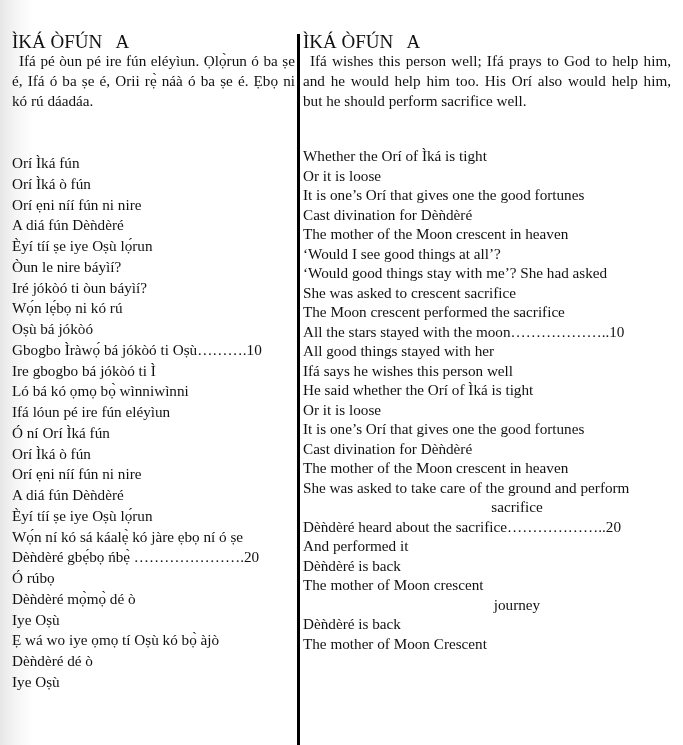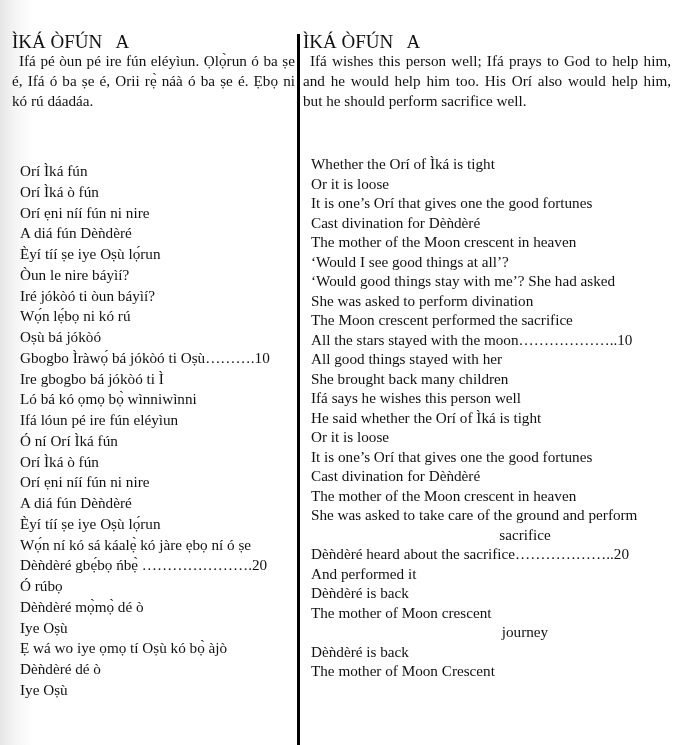--- a/index.html
+++ b/index.html
@@ -20,21 +20,21 @@
     .heading {
       position: absolute; top: 33px; font-weight: normal; font-size: 19px;
       line-height: 18px; white-space: pre;
     }
     .intro {
       position: absolute; top: 51px; line-height: 20px; text-align: justify;
       text-indent: 7px;
     }
     .left .intro { width: 283px; }
     .right .intro { width: 368px; }
-    .verses { position: absolute; margin: 8px; padding: 0; list-style: none; }
+    .verses { position: absolute; margin: 0; padding: 0; list-style: none; }
     .left .verses { top: 153px; width: 283px; }
     .right .verses { top: 146px; width: 368px; }
     .verse { line-height: 20.75px; white-space: nowrap; }
     .right .verse { line-height: 19.5px; }
     .verse.wrap { white-space: normal; text-align: justify; }
     .verse.wrap .cont { display: block; padding-left: 60px; text-align: center; }
   </style>
 </head>
 <body>
 
@@ -77,25 +77,24 @@
   <div class="heading">ÌKÁ ÒFÚN   A</div>
   <div class="intro">Ifá wishes this person well; Ifá prays to God to help him, and he would help him too. His Orí also would help him, but he should perform sacrifice well.</div>
   <ul class="verses" id="right-verses">
       <li class="verse"><span>Whether the Orí of Ìká is tight</span></li>
       <li class="verse"><span>Or it is loose</span></li>
       <li class="verse"><span>It is one’s Orí that gives one the good fortunes</span></li>
       <li class="verse"><span>Cast divination for Dèǹdèré</span></li>
       <li class="verse"><span>The mother of the Moon crescent in heaven</span></li>
       <li class="verse"><span>‘Would I see good things at all’?</span></li>
       <li class="verse"><span>‘Would good things stay with me’? She had asked</span></li>
-      <li class="verse"><span>She was asked to perform divination</span></li>
+      <li class="verse"><span>She was asked to crescent sacrifice</span></li>
       <li class="verse"><span>The Moon crescent performed the sacrifice</span></li>
       <li class="verse"><span>All the stars stayed with the moon………………..10</span></li>
       <li class="verse"><span>All good things stayed with her</span></li>
-      <li class="verse"><span>She brought back many children</span></li>
       <li class="verse"><span>Ifá says he wishes this person well</span></li>
       <li class="verse"><span>He said whether the Orí of Ìká is tight</span></li>
       <li class="verse"><span>Or it is loose</span></li>
       <li class="verse"><span>It is one’s Orí that gives one the good fortunes</span></li>
       <li class="verse"><span>Cast divination for Dèǹdèré</span></li>
       <li class="verse"><span>The mother of the Moon crescent in heaven</span></li>
       <li class="verse wrap"><span>She was asked to take care of the ground and perform</span><span class="cont">sacrifice</span></li>
       <li class="verse"><span>Dèǹdèré heard about the sacrifice………………..20</span></li>
       <li class="verse"><span>And performed it</span></li>
       <li class="verse"><span>Dèǹdèré is back</span></li>

